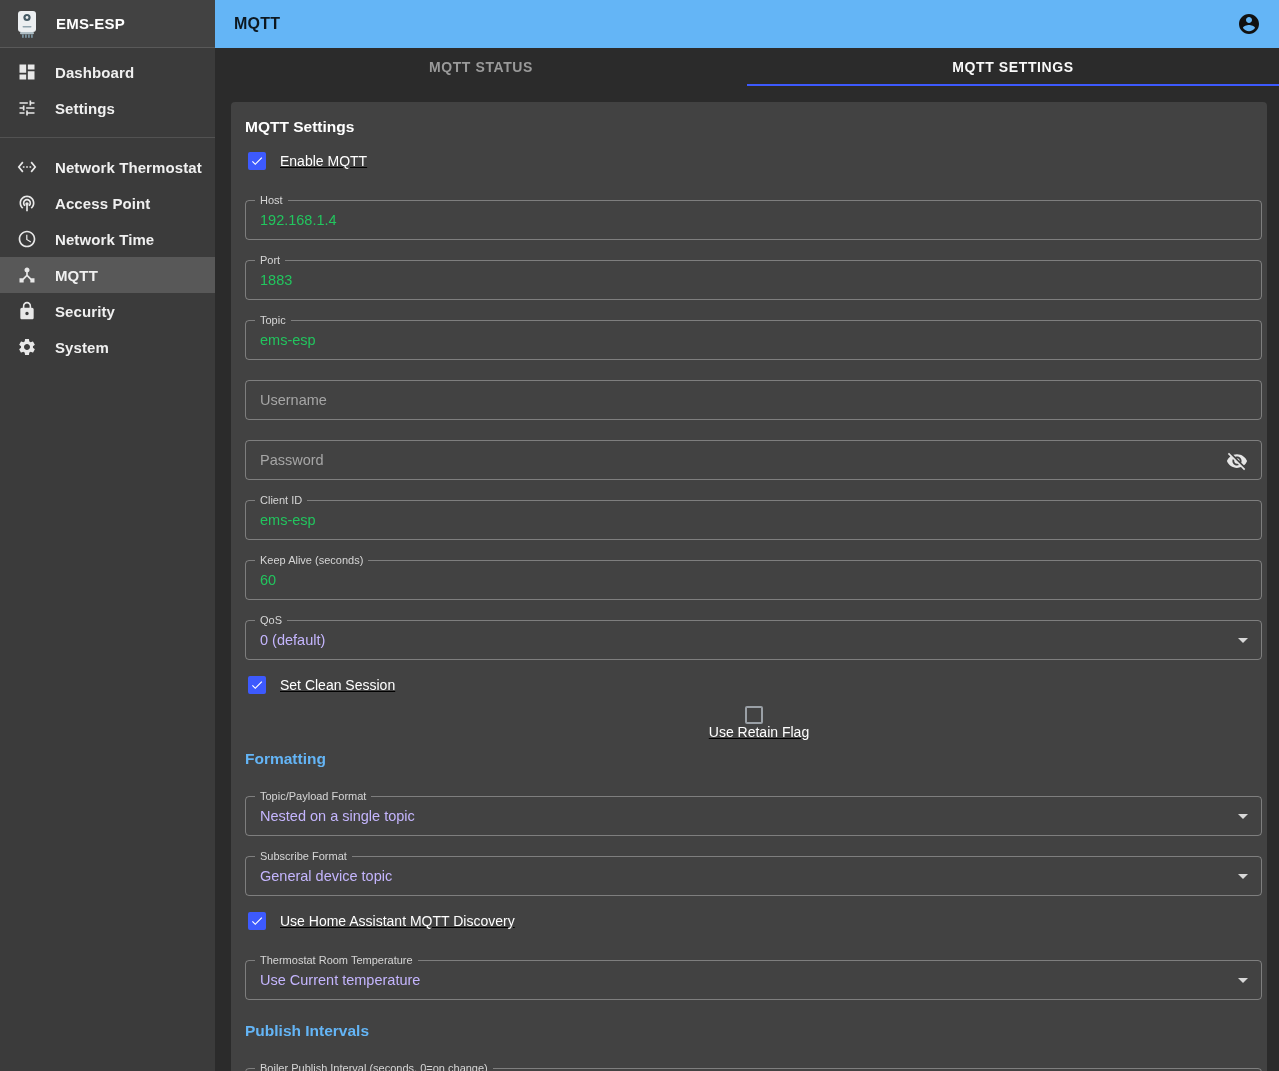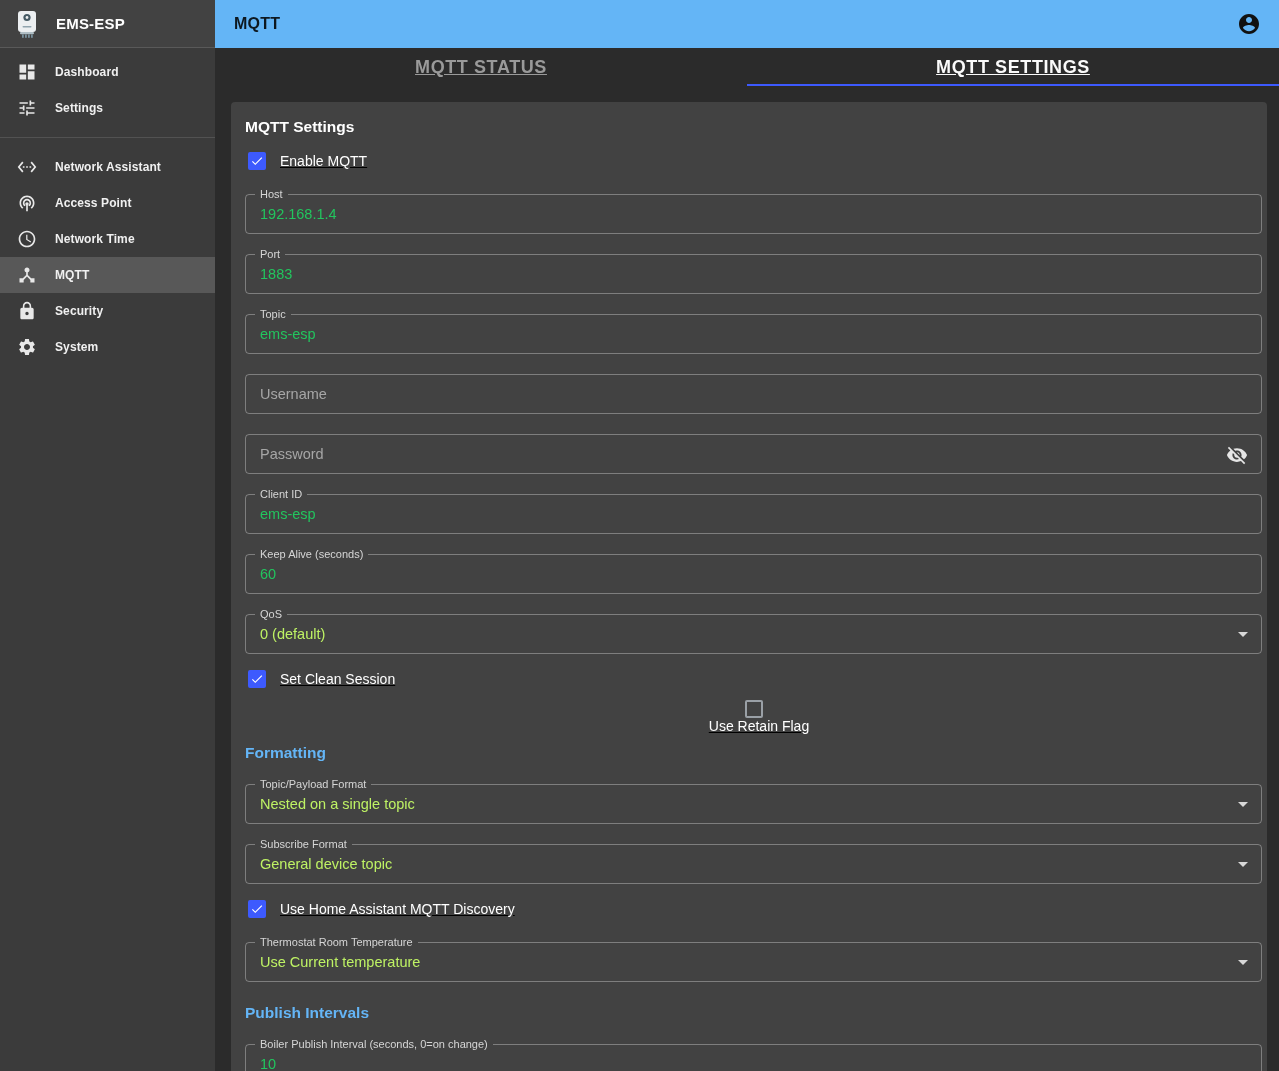--- a/index.html
+++ b/index.html
@@ -10,56 +10,56 @@
   
   .sidebar { width:215px; min-width:215px; background:#3b3b3b; display:flex; flex-direction:column; }
   .sidebar-header { height:48px; background:#424242; display:flex; align-items:center; padding:0 14px; border-bottom:1px solid rgba(255,255,255,0.12); }
   .logo { width:26px; height:30px; margin-right:16px; display:flex; align-items:center; justify-content:center; }
   .app-title { color:#fff; font-size:15px; font-weight:700; letter-spacing:0.2px; }
   .nav { padding:6px 0; }
   .nav-item { height:36px; display:flex; align-items:center; padding:0 16px; cursor:pointer; }
   .nav-item.active { background:#585858; }
   .nav-icon { width:22px; height:22px; margin-right:17px; display:flex; align-items:center; justify-content:center; flex:none; }
   .nav-icon svg { width:20px; height:20px; fill:#e8e8e8; }
-  .nav-label { color:#f0f0f0; font-size:12px; font-weight:600; letter-spacing:0.1px; white-space:nowrap; }
+  .nav-label { color:#f0f0f0; font-size:15px; font-weight:600; letter-spacing:0.1px; white-space:nowrap; }
   .sidebar-divider { border:none; border-top:1px solid rgba(255,255,255,0.12); margin:5px 0; }
 
   
   .main { flex:1; display:flex; flex-direction:column; min-width:0; }
   .appbar { height:48px; background:#64b5f6; display:flex; align-items:center; padding:0 16px 0 19px; }
   .appbar-title { color:rgba(0,0,0,0.87); font-size:16px; font-weight:600; letter-spacing:0.2px; }
   .appbar-spacer { flex:1; }
   .account-btn { width:28px; height:28px; display:flex; align-items:center; justify-content:center; cursor:pointer; }
   .account-btn svg { width:24px; height:24px; fill:#111; }
 
   .tabbar { height:38px; display:flex; background:#2b2b2b; }
-  .tab { flex:1; position:relative; display:flex; align-items:center; justify-content:center; font-size:18px; font-weight:700; letter-spacing:0.6px; color:#9a9a9a; cursor:pointer;text-decoration:underline; }
+  .tab { flex:1; position:relative; display:flex; align-items:center; justify-content:center; font-size:14px; font-weight:700; letter-spacing:0.6px; color:#9a9a9a; cursor:pointer; }
   .tab.active { color:#fafafa; }
   .tab-indicator { position:absolute; left:0; right:0; bottom:0; height:2px; background:#3d5afe; }
 
   .content { flex:1; overflow:hidden; }
   .card { margin:16px 12px 0 16px; background:#424242; border-radius:4px; padding:16px 5px 40px 14px; min-height:1100px; }
 
   .card-title { color:#fff; font-size:15.5px; font-weight:700; margin-bottom:14px; }
 
   
   .check-row { display:flex; align-items:center; height:22px; margin:12px 0 0 0; cursor:pointer;text-decoration:underline; }
   .checkbox { width:18px; height:18px; border:2px solid #9aa0a6; border-radius:2px; margin:0 3px; display:flex; align-items:center; justify-content:center; flex:none; }
   .checkbox svg { width:14px; height:14px; fill:#fff; display:none; }
   .checkbox.checked { background:#3d5afe; border-color:#3d5afe; }
   .checkbox.checked svg { display:block; }
   .check-label { color:#fff; font-size:14px; margin-left:11px; }
 
   
   .field { position:relative; height:40px; border:1px solid rgba(255,255,255,0.32); border-radius:4px; margin-top:20px; display:flex; align-items:center; }
-  .field.first { margin-top:22px; }
+  .field.first { margin-top:28px; }
   .field-label { position:absolute; top:-7px; left:9px; background:#424242; padding:0 5px; font-size:11px; color:#d6d6d6; line-height:13px; white-space:nowrap; }
   .field-input { flex:1; height:100%; background:transparent; border:none; outline:none; color:#22c55e; font-size:14.5px; padding:0 14px; font-family:"Liberation Sans", sans-serif; }
   .field-input::placeholder { color:#a6a6a6; opacity:1; }
-  .field-value { color:#bef264; font-size:14.5px; padding:0 14px; }
+  .field-value { color:#c4b5fd; font-size:14.5px; padding:0 14px; }
   .dropdown-arrow-icon { position:absolute; right:13px; top:17px; width:0; height:0; border-left:5px solid transparent; border-right:5px solid transparent; border-top:5px solid #d8d8d8; }
   .eye-btn { position:absolute; right:12px; top:8px; width:24px; height:24px; display:flex; align-items:center; justify-content:center; cursor:pointer; }
   .eye-btn svg { width:22px; height:22px; fill:#e6e6e6; }
 
   .section-title { color:#64b5f6; font-size:15.5px; font-weight:700; margin-top:22px; }
   .mt10 { margin-top:10px;flex-direction:column; }
   .mt14 { margin-top:14px; }
 </style>
 </head>
 <body>
@@ -105,21 +105,21 @@
 
     <hr class="sidebar-divider">
 
     <nav class="nav">
       <div class="nav-item">
         <span class="nav-icon">
           <svg viewBox="0 0 24 24">
               <path d="M7.77 6.76L6.23 5.48.82 12l5.41 6.52 1.54-1.28L3.42 12l4.35-5.24zM7 13h2v-2H7v2zm10-2h-2v2h2v-2zm-6 2h2v-2h-2v2zm6.77-7.52l-1.54 1.28L20.58 12l-4.35 5.24 1.54 1.28L23.18 12l-5.41-6.52z"></path>
             </svg>
         </span>
-        <span class="nav-label">Network Assistant</span>
+        <span class="nav-label">Network Thermostat</span>
       </div>
       <div class="nav-item">
         <span class="nav-icon">
           <svg viewBox="0 0 24 24">
               <path d="M12 11c-1.1 0-2 .9-2 2 0 .74.4 1.38 1 1.72V22h2v-7.28c.6-.35 1-.98 1-1.72 0-1.1-.9-2-2-2zM12 3C7.03 3 3 7.03 3 12c0 2.76 1.24 5.26 3.2 6.92l1.42-1.42C6.01 16.16 5 14.2 5 12c0-3.87 3.13-7 7-7s7 3.13 7 7c0 2.2-1.01 4.16-2.62 5.5l1.42 1.42C19.76 17.26 21 14.76 21 12c0-4.97-4.03-9-9-9zm0 4c-2.76 0-5 2.24-5 5 0 1.64.8 3.09 2.03 4l1.42-1.42C9.58 13.98 9 13.06 9 12c0-1.66 1.34-3 3-3s3 1.34 3 3c0 1.06-.58 1.98-1.45 2.58L14.97 16c1.23-.91 2.03-2.36 2.03-4 0-2.76-2.24-5-5-5z"></path>
             </svg>
         </span>
         <span class="nav-label">Access Point</span>
       </div>
       <div class="nav-item">

